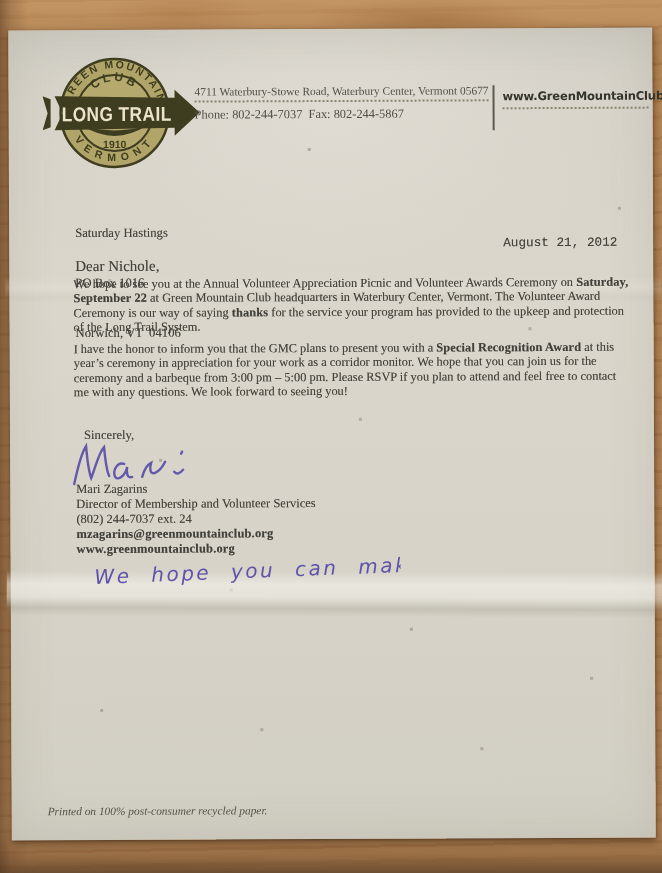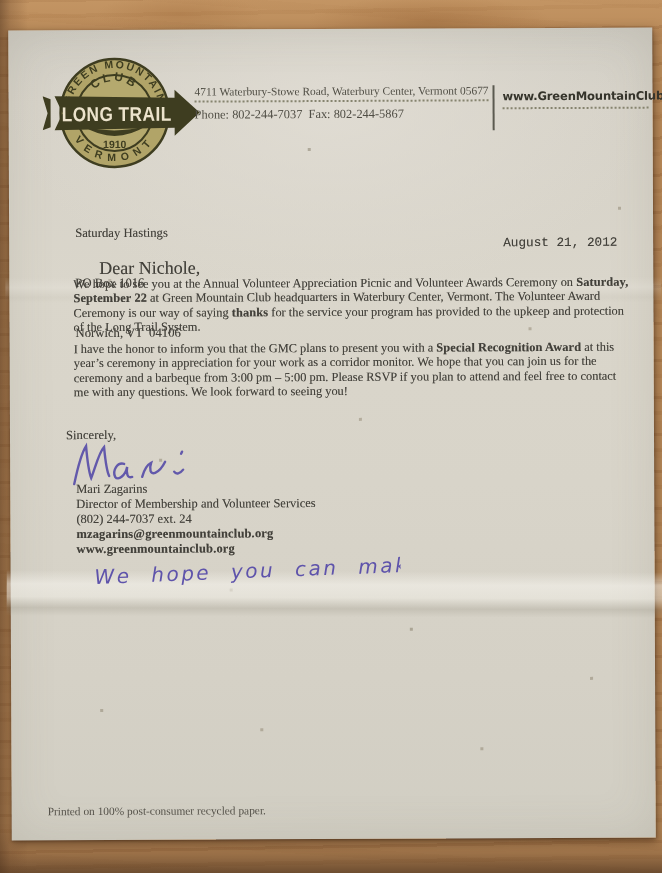--- a/index.html
+++ b/index.html
@@ -52,30 +52,30 @@
   .lh-phone{font-size:12.4px;margin-top:5px;white-space:pre;}
   .lh-divider{position:absolute;left:484px;top:57px;width:2px;height:45px;background:#5b5a50;}
   .lh-web{position:absolute;left:494px;top:61px;width:152px;}
   .lh-web-text{font-family:"DejaVu Sans",sans-serif;font-weight:bold;font-size:11.6px;
     letter-spacing:-.2px;color:#35342b;white-space:nowrap;}
   .lh-web .dotted{width:146px;margin-top:4px;}
   
   .body-text{color:#42403a;text-shadow:0 0 .6px rgba(66,64,58,.45);}
   .recipient{position:absolute;left:66px;top:162px;font-size:12.7px;line-height:16.6px;white-space:pre;}
   .date{position:absolute;left:494px;top:207px;font-size:12.7px;font-family:Liberation Mono, monospace;}
-  .salutation{position:absolute;left:66px;top:228px;font-size:18px;margin-left:24px;}
+  .salutation{position:absolute;left:66px;top:228px;font-size:15px;}
   .paragraphs{position:absolute;left:64px;top:247px;width:556px;font-size:12.4px;line-height:14.3px;}
   .paragraphs p{margin:0 0 8px 0;}
   .paragraphs b{letter-spacing:.1px;}
-  .closing{position:absolute;left:56px;top:398px;font-size:12.7px;}
+  .closing{position:absolute;left:74px;top:398px;font-size:12.7px;}
   .sig-svg{position:absolute;left:58px;top:410px;}
   .signer{position:absolute;left:66px;top:452px;font-size:12.5px;line-height:15.1px;}
   .signer .strong{font-weight:bold;letter-spacing:.15px;}
   .note-svg{position:absolute;left:80px;top:514px;}
-  .footer{position:absolute;left:36px;top:775px;font-size:11.4px;color:#55524a;}
+  .footer{position:absolute;left:36px;top:775px;font-size:11.4px;font-style:italic;color:#55524a;}
 </style>
 </head>
 <body>
 
 <div class="wood"></div>
 
 <div class="paper">
   <div class="speck"></div>
   <div class="fold-top"></div>
   <div class="fold-main"></div>

